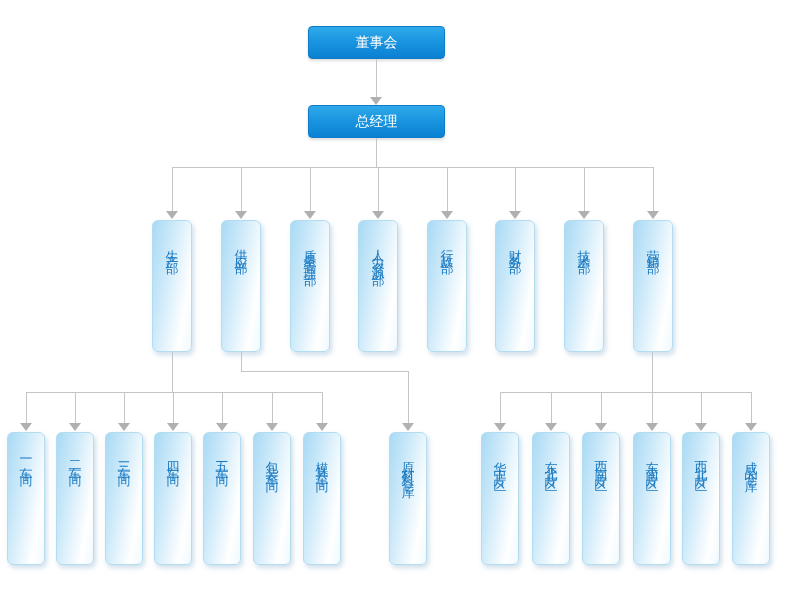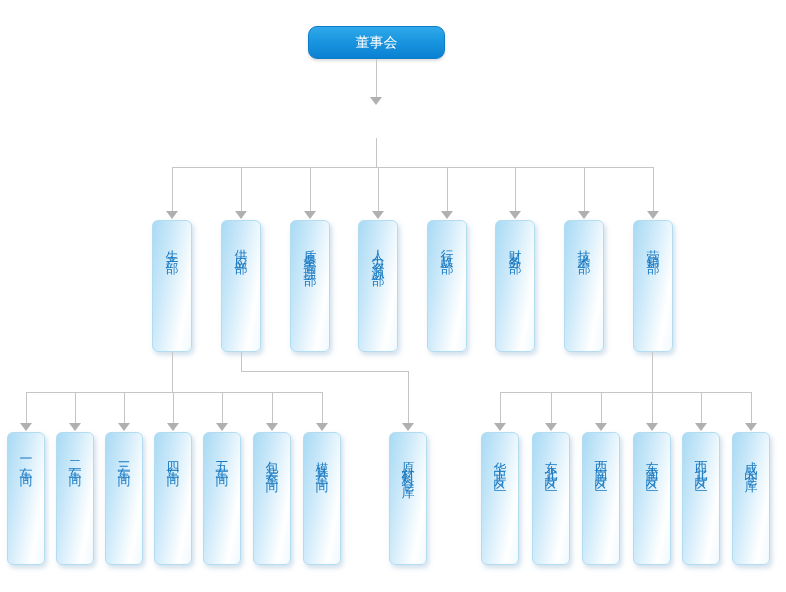--- a/index.html
+++ b/index.html
@@ -10,21 +10,21 @@
     width: 786px;
     height: 592px;
     background: #ffffff;
     overflow: hidden;
   }
   
   .pnode {
     position: absolute;
     width: 137px;
     height: 33px;
-    border-radius: 9px;
+    border-radius: 4px;
     border: 1px solid #0e7cc6;
     background: linear-gradient(to bottom, #2fa9ea 0%, #1a96e0 45%, #0a80d2 100%);
     box-shadow: 0 2px 3px rgba(60,60,60,0.18);
     display: flex;
     align-items: center;
     justify-content: center;
     color: #ffffff;
     font-size: 14px;
     cursor: pointer;
   }
@@ -67,20 +67,23 @@
 
 <div id="canvas">
 
   <div class="pnode" style="left:308px;top:26px">
     <span>董事会</span>
   </div>
 
   <div class="vline" style="left:376px;top:59px;height:38px"></div>
   <div class="arrow" style="left:370px;top:97px"></div>
 
+  <div class="pnode" style="left:308px;top:105px">
+    <span>总经理</span>
+  </div>
 
   <div class="vline" style="left:376px;top:138px;height:29px"></div>
   <div class="hline" style="left:172px;top:167px;width:481px"></div>
 
   <div class="vline" style="left:172px;top:167px;height:44px"></div>
   <div class="arrow" style="left:166px;top:211px"></div>
   <div class="vline" style="left:241px;top:167px;height:44px"></div>
   <div class="arrow" style="left:235px;top:211px"></div>
   <div class="vline" style="left:310px;top:167px;height:44px"></div>
   <div class="arrow" style="left:304px;top:211px"></div>

